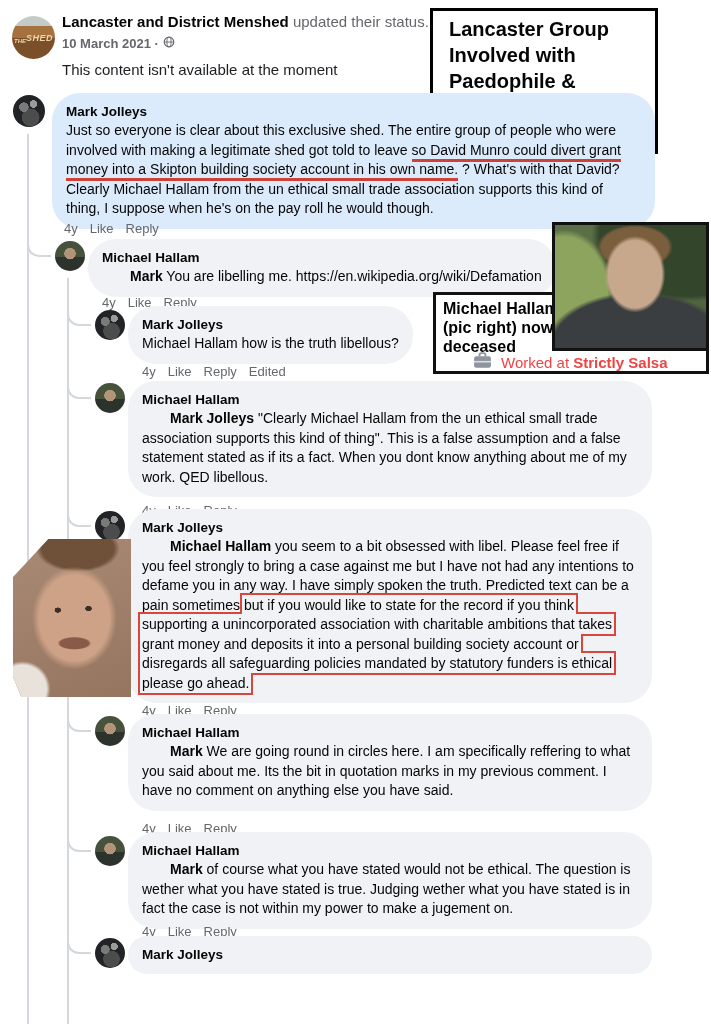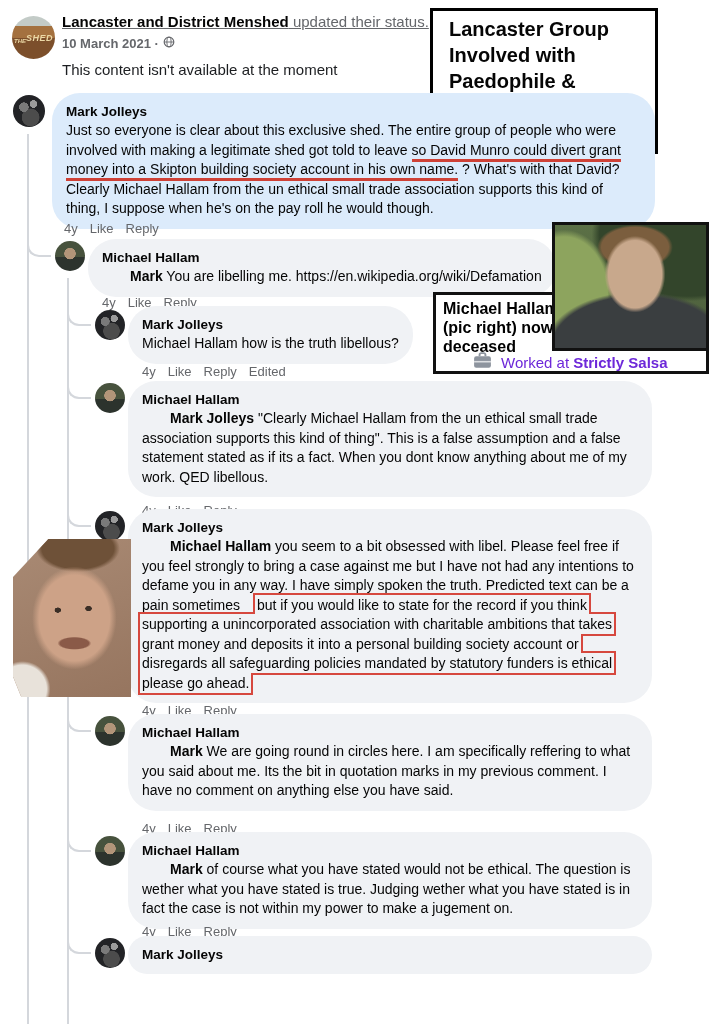--- a/index.html
+++ b/index.html
@@ -12,21 +12,21 @@
   .connector { position:absolute; width:24px; height:15px; border-left:2px solid #d4d7dc;
     border-bottom:2px solid #d4d7dc; border-bottom-left-radius:12px; }
 
   
   .page-avatar { left:12px; top:16px; width:43px; height:43px; border-radius:50%;
     background:linear-gradient(180deg,#c3cbc7 0 24%,#a4713f 24% 52%,#7c4f2b 52% 100%);
     display:flex; flex-direction:row; align-items:center; justify-content:center;
     color:#ecd9a6; font-weight:bold; font-style:italic; overflow:hidden; }
   .page-avatar .t1 { font-size:6px; margin-top:6px; }
   .page-avatar .t2 { font-size:9px; letter-spacing:.5px; }
-  .hdr-line1 { left:62px; top:13px; font-size:15px; color:#65676b; width:370px;text-decoration:underline; }
+  .hdr-line1 { left:62px; top:13px; font-size:15px; color:#65676b; width:370px; }
   .hdr-line1 b { color:#050505; }
   .hdr-line2 { left:62px; top:36px; font-size:13px; font-weight:600; color:#65676b;
     display:flex; align-items:center; gap:4px; }
   .unavailable { left:62px; top:61px; font-size:15px; color:#1c1e21; }
 
   
   .title-box { left:430px; top:8px; width:228px; min-height:85px; background:#fff;
     border:3px solid #000; padding:5px 16px; font-size:20px; font-weight:bold; line-height:26px; }
 
   
@@ -41,37 +41,37 @@
     radial-gradient(circle at 55% 70%, #4c4c4c 0 30%, rgba(0,0,0,0) 32%), #222326; }
   .av-hallam { background:radial-gradient(circle at 50% 42%, #b29579 0 24%, rgba(0,0,0,0) 26%),
     linear-gradient(180deg,#47523d 0 55%, #2c332d 55% 100%); }
 
   .actions { position:absolute; font-size:13px; color:#65676b; display:flex; gap:12px; }
   .actions .t { font-weight:400; }
   .actions .lnk { font-weight:400; cursor:pointer; }
 
   
   .red-underline { border-bottom:3px solid #cf4136; padding-bottom:1px; }
-  .red-box { outline:2px solid #d6483e; outline-offset:2px;margin-left:13px; }
+  .red-box { outline:2px solid #d6483e; outline-offset:2px; }
 
   
   .hallam-photo { left:552px; top:222px; width:157px; height:129px; border:3px solid #111; z-index:6;
     background:
       radial-gradient(46px 58px at 53% 40%, #c8a88c 0 58%, rgba(0,0,0,0) 66%),
       radial-gradient(54px 32px at 53% 18%, #7b5e3e 0 62%, rgba(0,0,0,0) 70%),
       radial-gradient(120px 72px at 55% 100%, #3a3e40 0 72%, rgba(0,0,0,0) 78%),
       radial-gradient(70px 90px at 6% 55%, #8da45e 0 62%, rgba(0,0,0,0) 70%),
       radial-gradient(130px 90px at 88% 8%, #33452b 0 68%, rgba(0,0,0,0) 74%),
       linear-gradient(180deg,#5b7046,#4b5d3b); }
   .caption-box { left:433px; top:292px; width:276px; height:82px; background:#fff;
     border:3px solid #111; z-index:5; }
   .caption-text { position:absolute; left:7px; top:4px; width:120px; font-size:16px;
     font-weight:bold; line-height:19px; color:#000; }
   .work-row { position:absolute; left:36px; top:55px; display:flex; align-items:center;
-    gap:8px; font-size:15px; color:#6d28d9; }
+    gap:8px; font-size:15px; color:#ef4444; }
   .work-row b { font-weight:bold; }
 
   
   .jolleys-photo { left:13px; top:539px; width:118px; height:158px; z-index:6;
     clip-path:polygon(30% 0%, 100% 0%, 100% 100%, 7% 100%, 0% 87%, 0% 24%);
     background:
       radial-gradient(5px 4px at 38% 45%, #3a2e26 0 60%, rgba(0,0,0,0) 70%),
       radial-gradient(5px 4px at 64% 44%, #3a2e26 0 60%, rgba(0,0,0,0) 70%),
       radial-gradient(26px 10px at 52% 66%, #8a5a48 0 55%, rgba(0,0,0,0) 65%),
       radial-gradient(64px 78px at 52% 50%, #cda287 0 55%, rgba(0,0,0,0) 66%),

